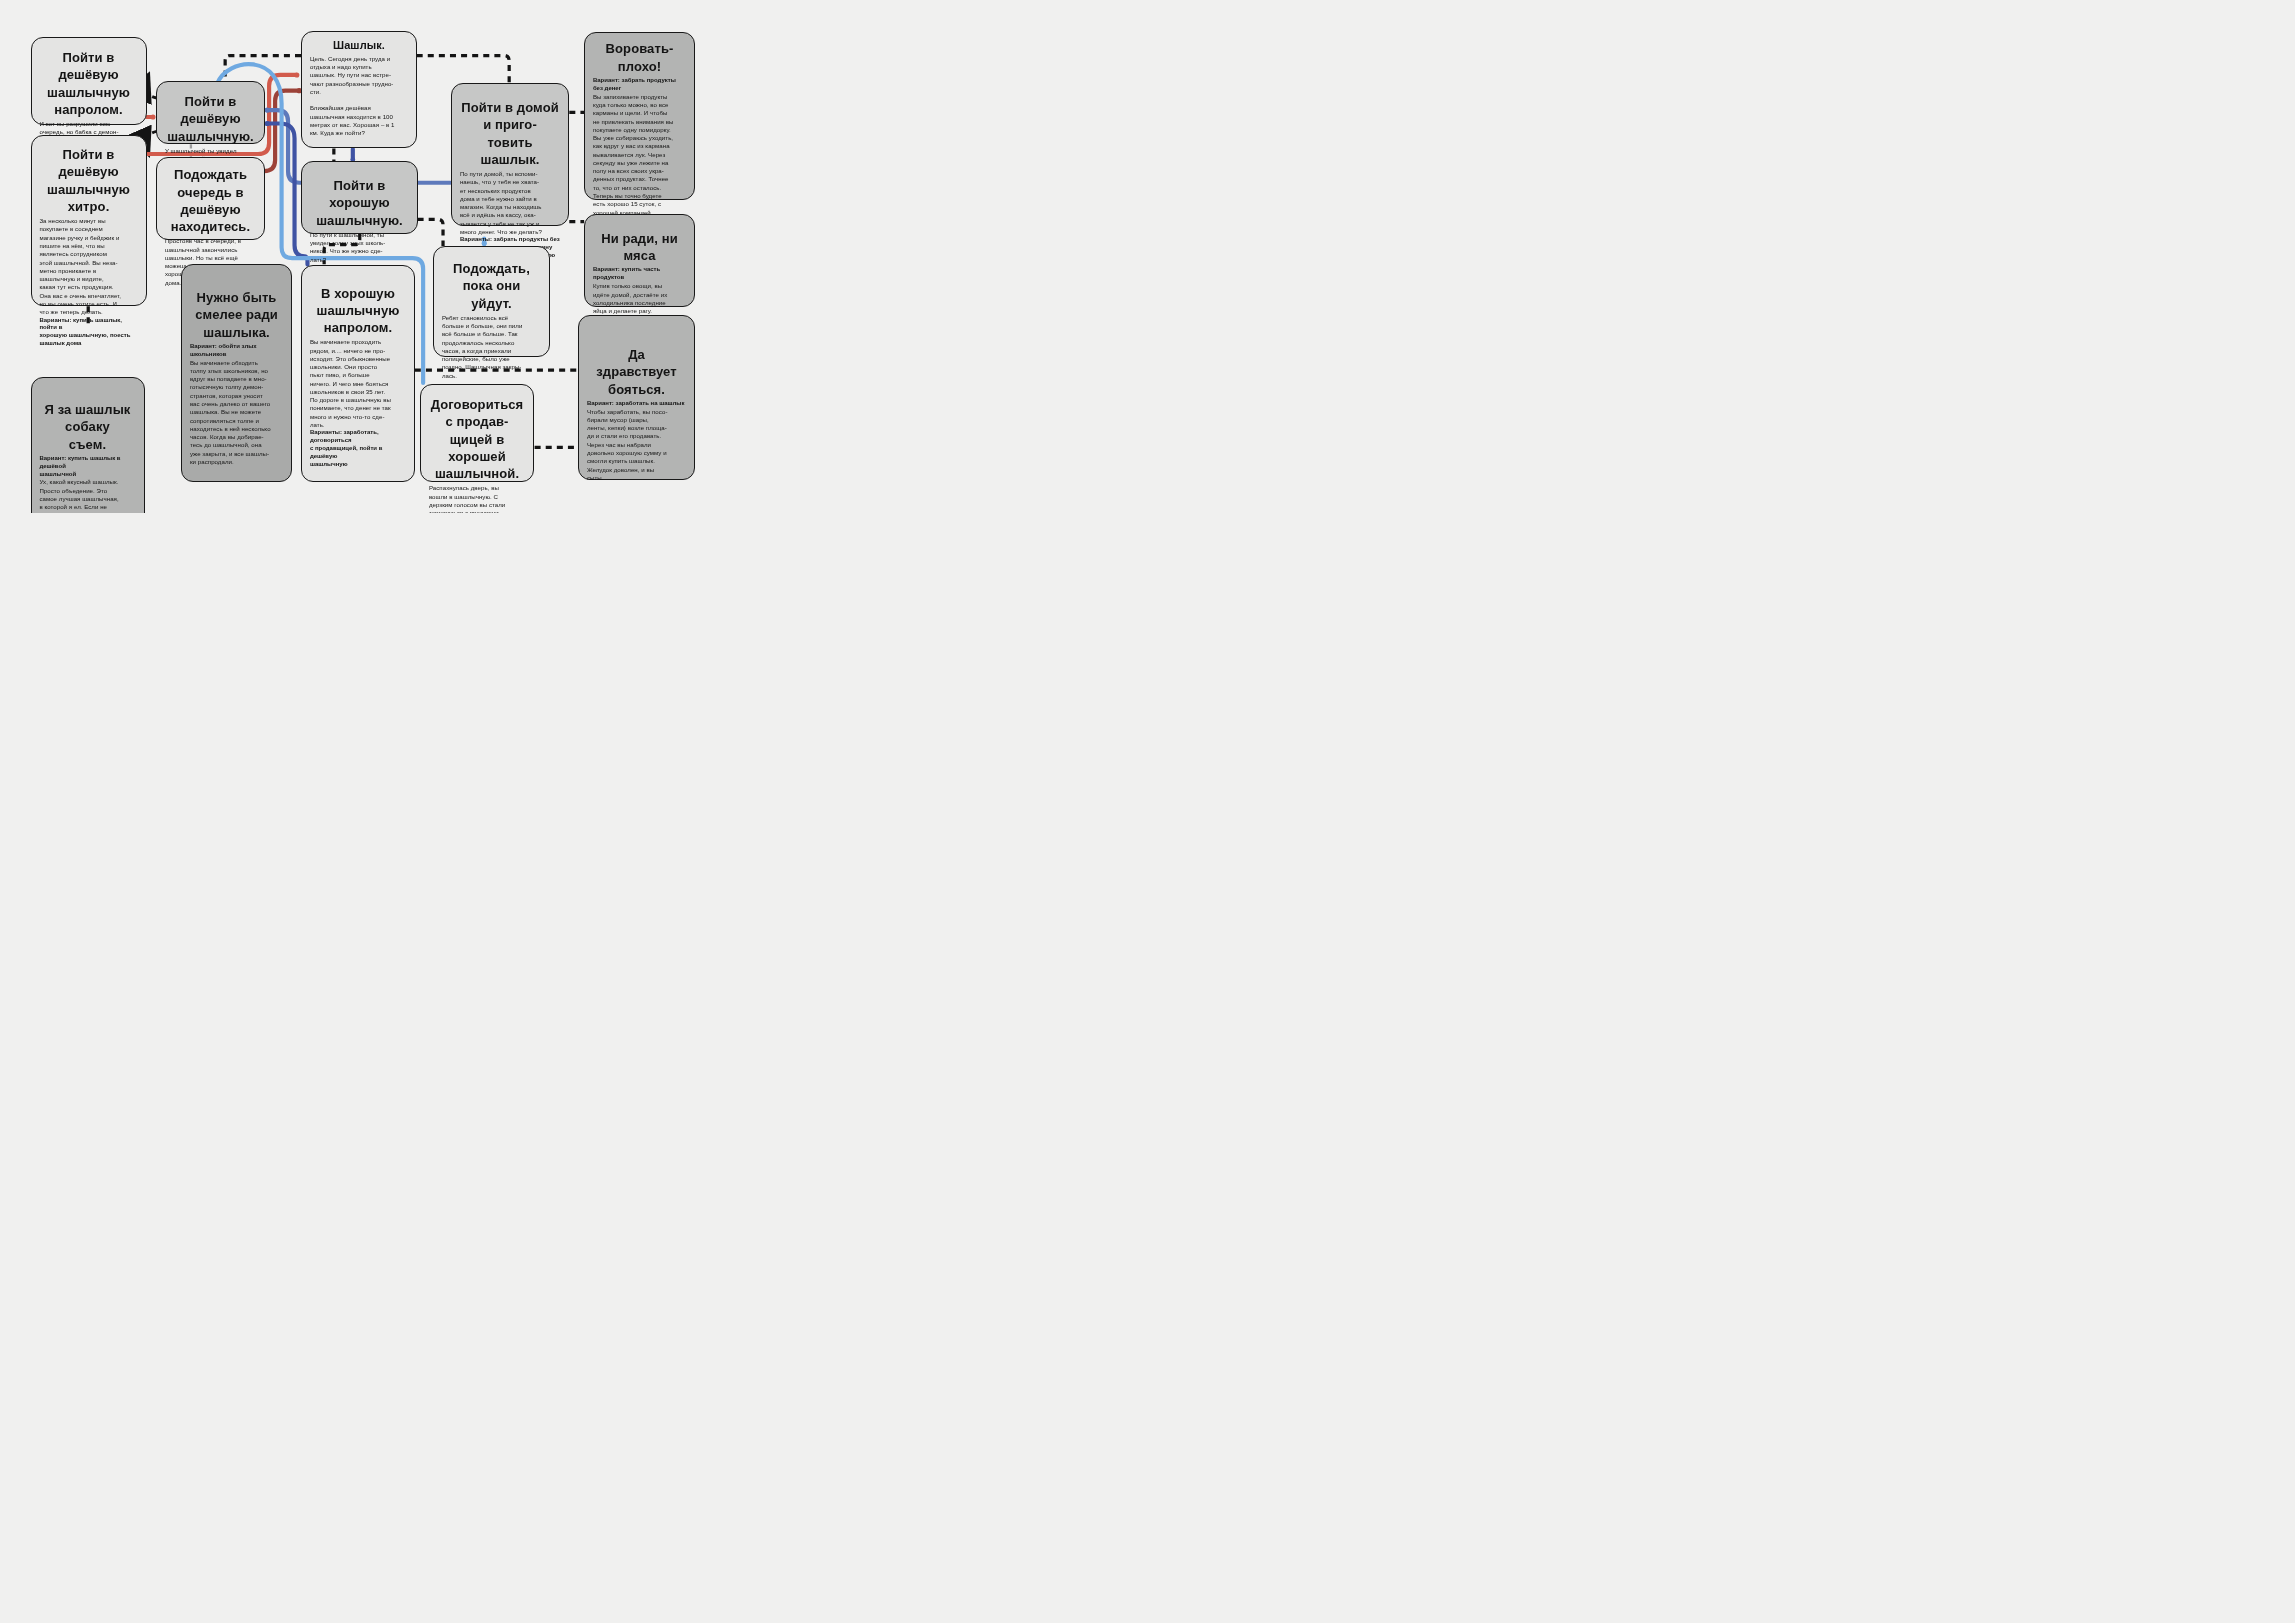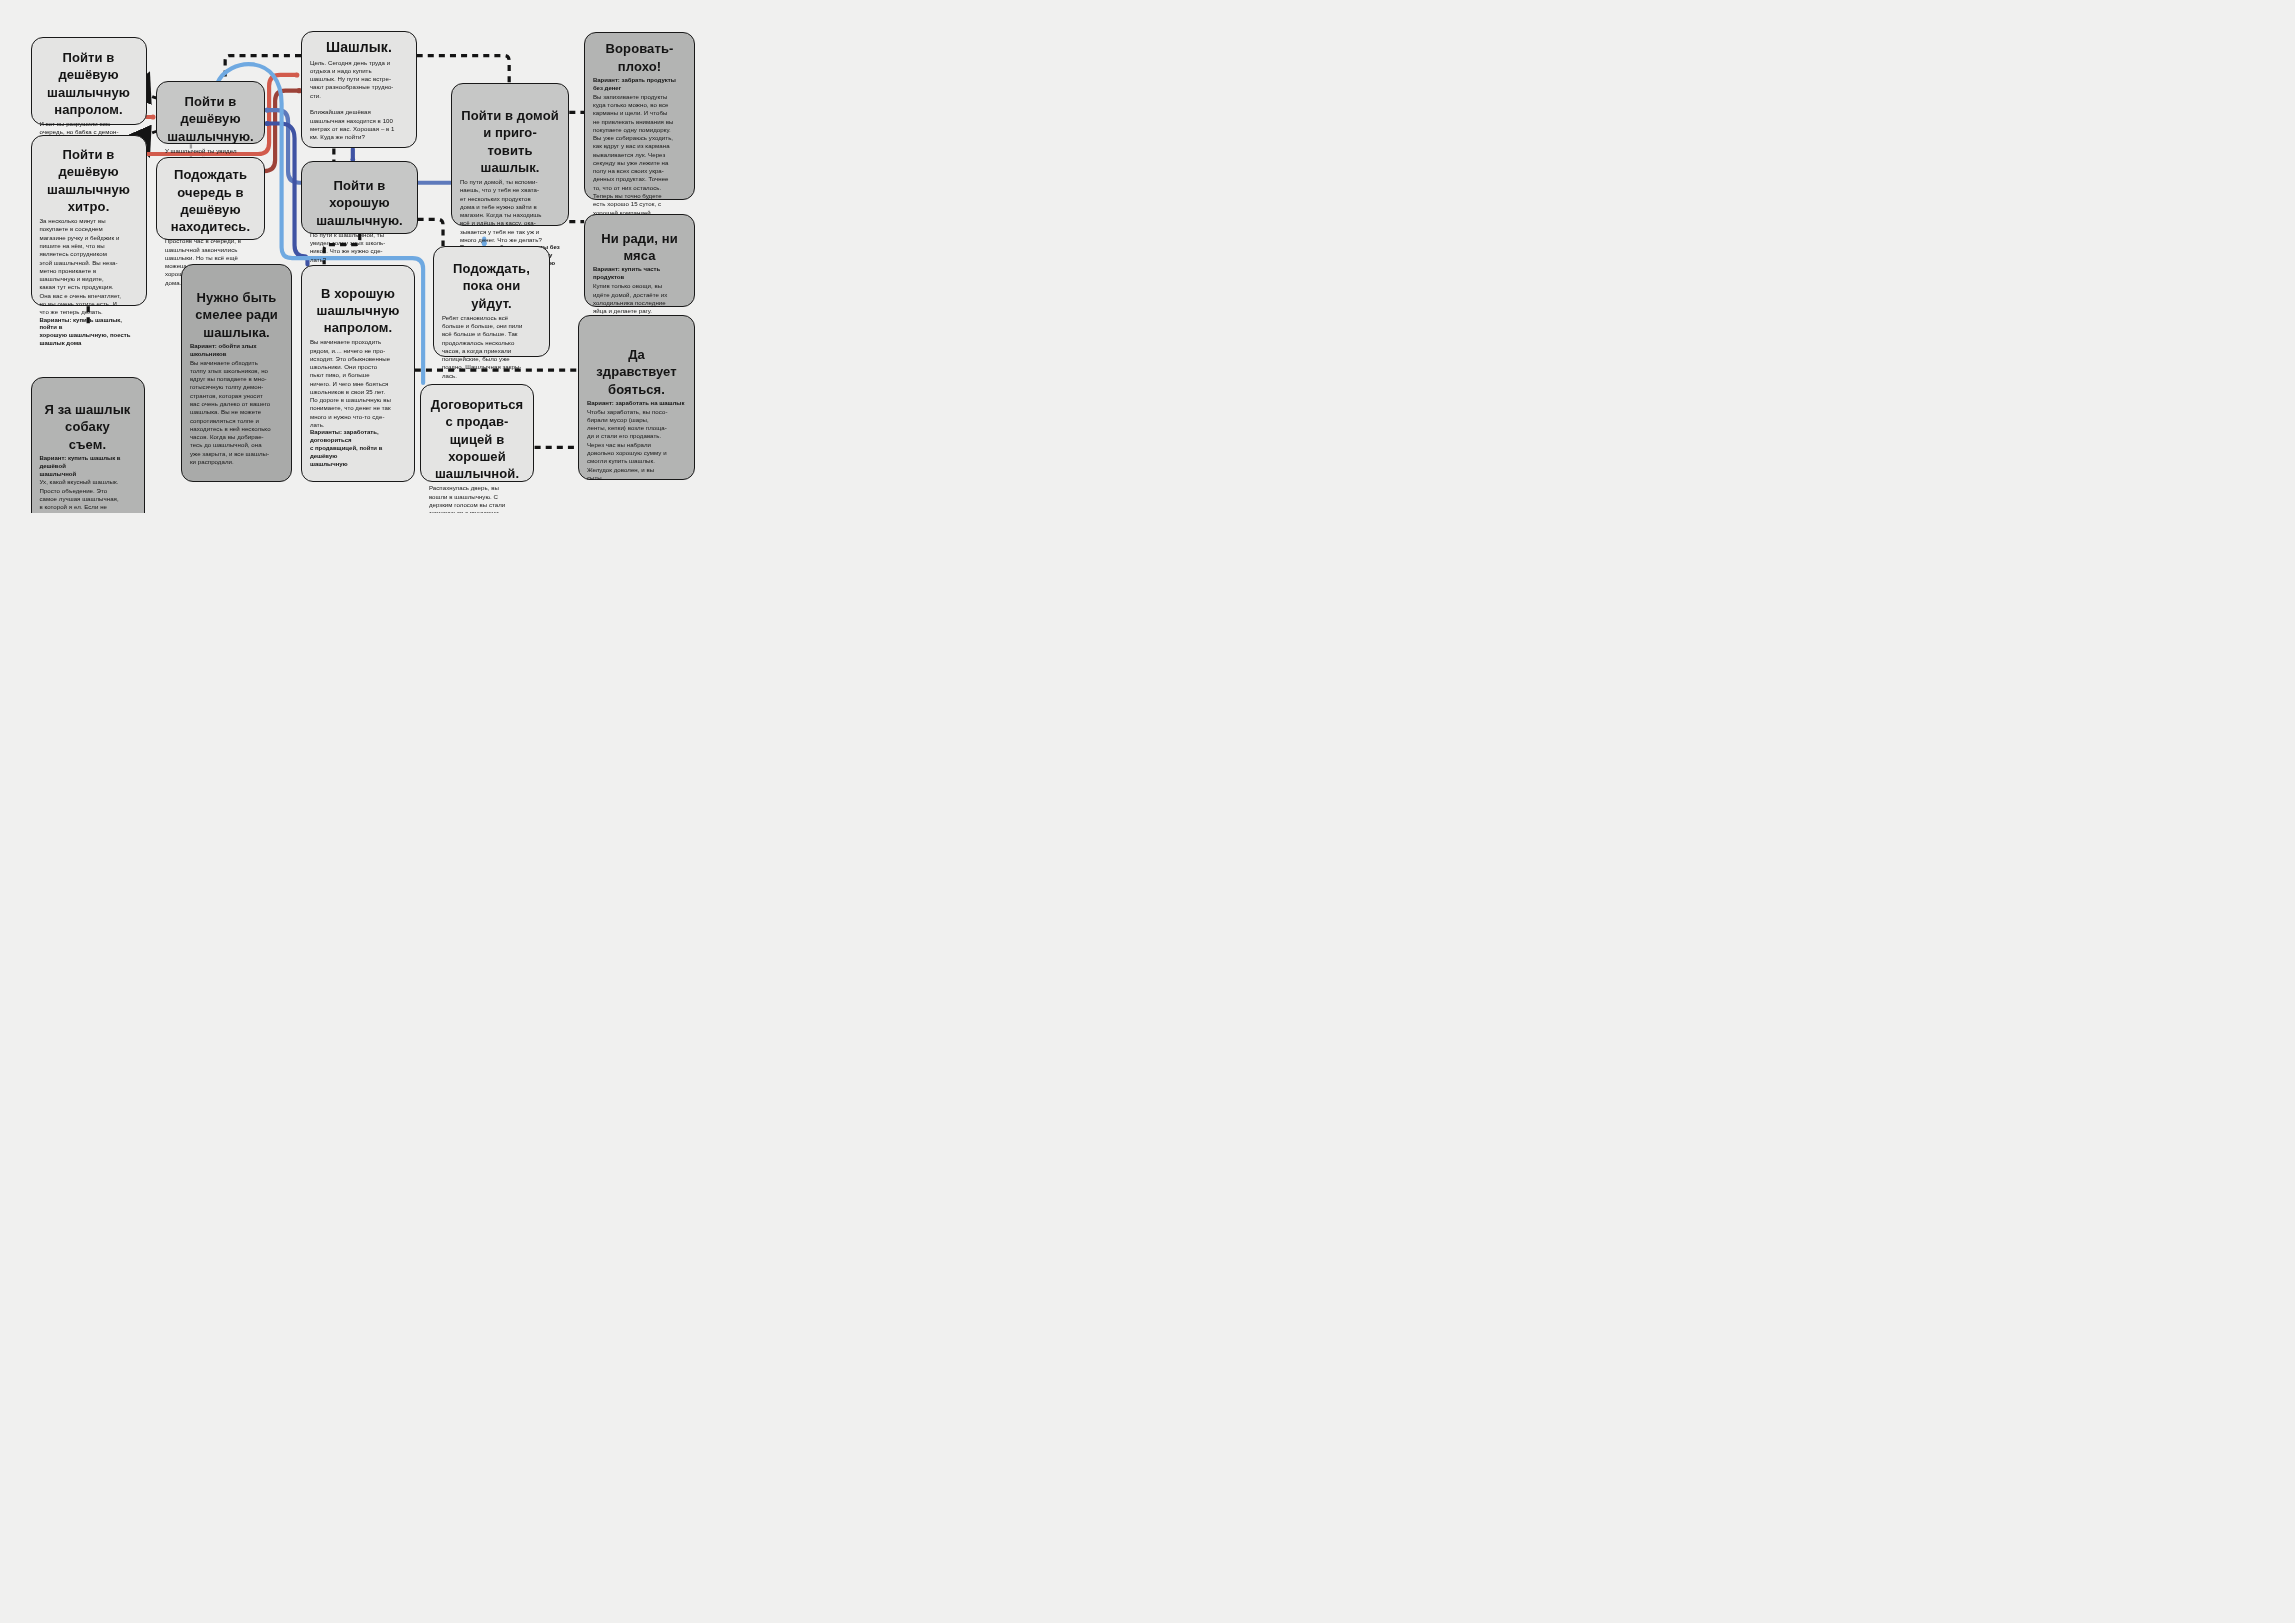--- a/index.html
+++ b/index.html
@@ -26,21 +26,21 @@
   .node.darker{background:#a9aaa9;}
   .title{
     font-weight:bold;
     font-size:13px;
     line-height:1.33;
     text-align:center;
     white-space:pre-line;
     margin:0 0 1.9px 0;
     letter-spacing:0.1px;
   }
-  .big-title .title{font-size:14px;line-height:1.3;margin-bottom:2.8px;}
+  .big-title .title{font-size:11px;line-height:1.3;margin-bottom:2.8px;}
   .subtitle{
     font-weight:bold;
     font-size:6px;
     line-height:1.32;
     white-space:pre-line;
     margin:0;
   }
   .body{
     font-size:6.1px;
     line-height:1.36;
@@ -158,21 +158,21 @@
 дома.</div>
       </div>
       <div class="node mid" style="left: 301px; top: 161px; width: 117px; height: 73px; padding-top: 15px;">
         <div class="title">Пойти в хорошую
 шашлычную.</div>
         <div class="body">По пути к шашлычной, ты
 увидел толпу злых школь-
 ников. Что же нужно сде-
 лать?</div>
       </div>
-      <div class="node mid" style="left: 451px; top: 83px; width: 118px; height: 143px; padding-top: 23px;">
+      <div class="node mid" style="left: 451px; top: 83px; width: 118px; height: 143px; padding-top: 15px;">
         <div class="title">Пойти в домой и приго-
 товить шашлык.</div>
         <div class="body">По пути домой, ты вспоми-
 наешь, что у тебя не хвата-
 ет нескольких продуктов
 дома и тебе нужно зайти в
 магазин. Когда ты находишь
 всё и идёшь на кассу, ока-
 зывается у тебя не так уж и
 много денег. Что же делать?</div>

